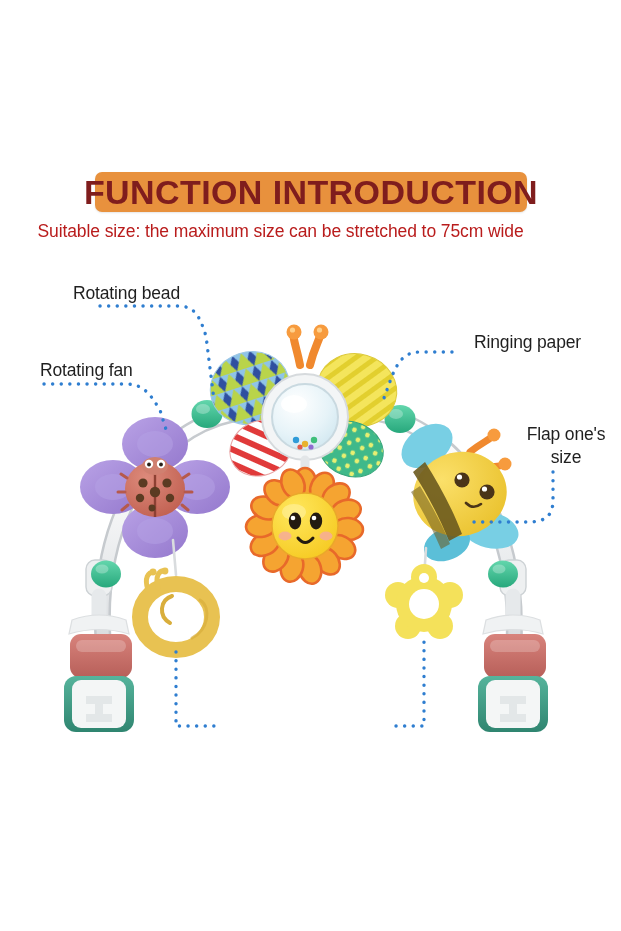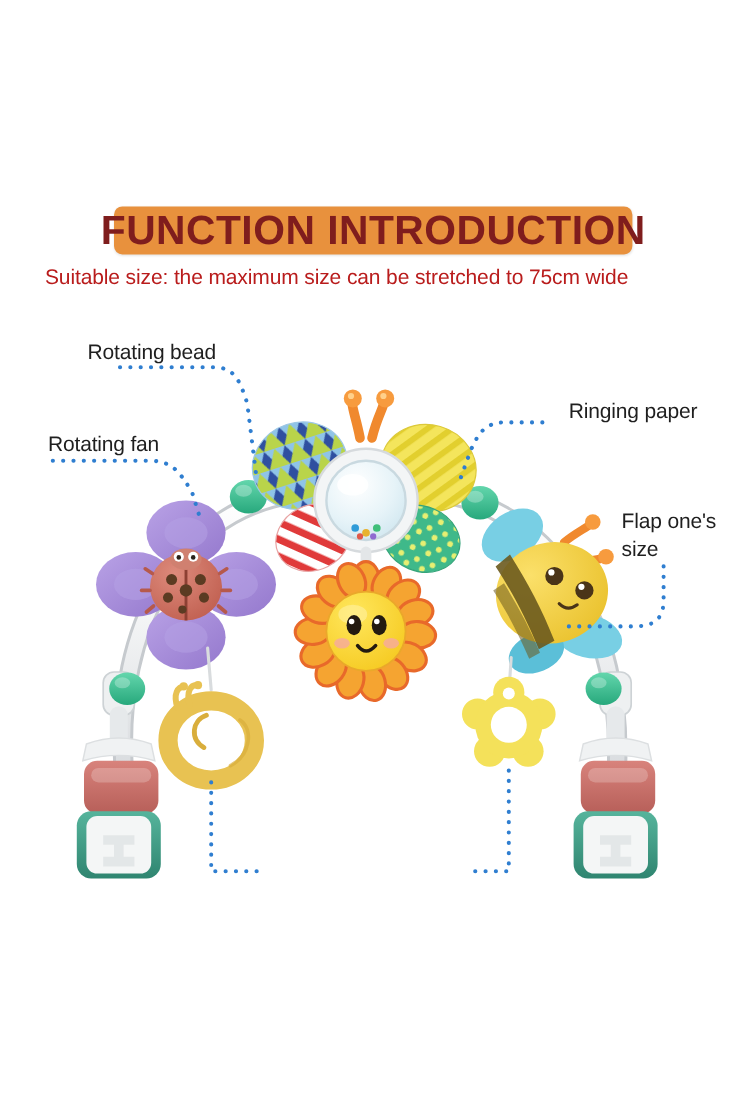--- a/index.html
+++ b/index.html
@@ -56,21 +56,21 @@
 
   
   .label {
     position: absolute;
     font-size: 17.5px;
     color: #1f1f1f;
     letter-spacing: -0.15px;
     white-space: nowrap;
     line-height: 1.33;
   }
-  .label.two-line { white-space: normal; }
+  .label.two-line { white-space: normal; text-align: center; }
 
   .lbl-rolling   { left: 73px;  top: 282px; }
   .lbl-rotating  { left: 40px;  top: 359px; }
   .lbl-ringing   { left: 457px; top: 331px; margin-left: 17px; }
   .lbl-flap      { left: 518px; top: 423px; width: 96px; }
   .lbl-manual    { left: 228px; top: 712px; }
 
   
   .layer {
     position: absolute;

